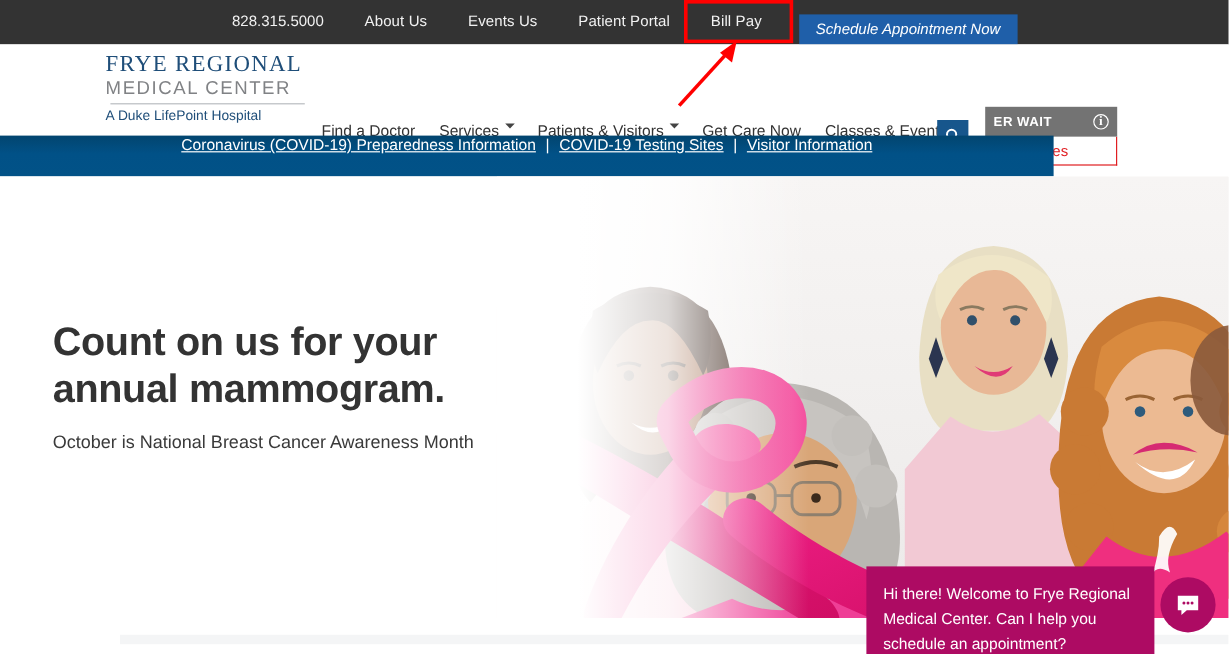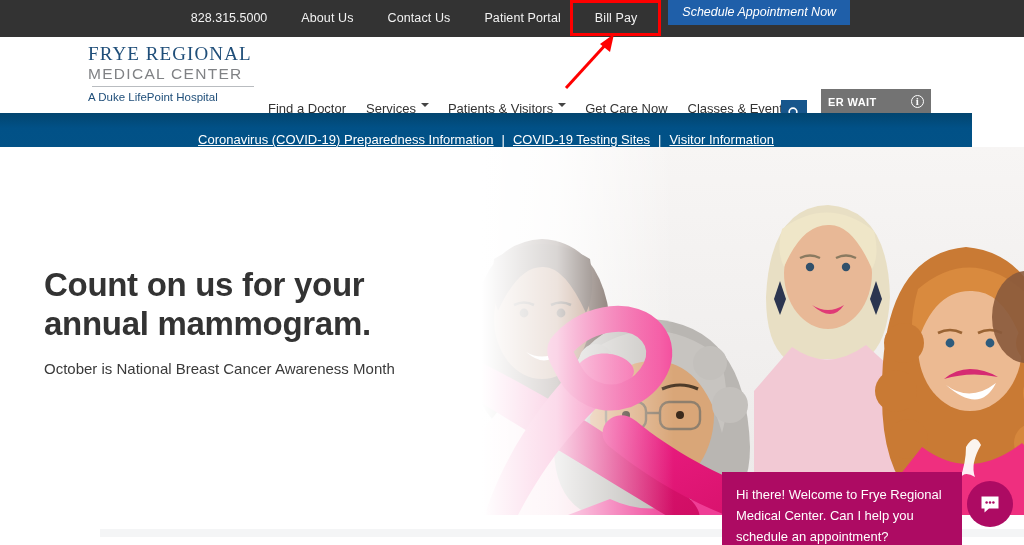--- a/index.html
+++ b/index.html
@@ -10,21 +10,21 @@
     overflow: hidden;
   }
   .page { position: relative; width: 1024px; height: 545px; overflow: hidden; background:#fff; }
 
   
   .topbar {
     position: absolute; top: 0; left: 0; width: 1024px; height: 37px;
     background: #333333;
     display: flex; align-items: center; justify-content: center;
   }
-  .topbar-inner { display: flex; align-items: flex-start; gap: 0px; height: 37px; }
+  .topbar-inner { display: flex; align-items: flex-end; gap: 0px; height: 37px; }
   .top-link {
     color: #f2f2f2; font-size: 12.5px; letter-spacing: .1px;
     padding: 0 17px; line-height: 37px; white-space: nowrap;
     text-decoration: none; cursor: pointer;
   }
   .top-phone { color:#f2f2f2; font-size:12.5px; padding:0 17px; line-height:37px; white-space:nowrap; }
   .top-cta {
     background: #1F5FA9; color: #ffffff; font-size: 12.5px;
     padding: 0 14px; height: 25px; line-height: 25px; margin-left: 14px;
     white-space: nowrap; cursor: pointer; border: none;
@@ -83,23 +83,23 @@
     font-family: "Liberation Serif", serif;
   }
   .erwait-body {
     background: #ffffff; border: 1.5px solid #E01E22; border-top: none;
     height: 24px; display: flex; align-items: center; padding-left: 7px;
   }
   .erwait-body span { color: #E01E22; font-size: 12.5px; }
 
   
   .alertbar {
-    position: absolute; top: 113px; left: 0; width: 972px; height: 34px;
+    position: absolute; top: 113px; left: 0; width: 878px; height: 34px;
     background: linear-gradient(180deg, #02456F 0%, #015187 45%, #025287 100%);
-    display: flex; align-items: flex-end; justify-content: center;
+    display: flex; align-items: flex-start; justify-content: center;
   }
   .alert-link {
     color: #ffffff; font-size: 13px; text-decoration: underline;
     cursor: pointer; white-space: nowrap;
   }
   .alert-sep { color: #ffffff; font-size: 13px; padding: 0 8px; }
 
   
   .hero {
     position: absolute; top: 147px; left: 0; width: 1024px; height: 390px;
@@ -151,21 +151,21 @@
 </style>
 </head>
 <body>
 
 <div class="page">
 
   <div class="topbar">
     <div class="topbar-inner">
       <div class="top-phone">828.315.5000</div>
       <a class="top-link">About Us</a>
-      <a class="top-link">Contact Us</a>
+      <a class="top-link">Events Us</a>
       <a class="top-link">Patient Portal</a>
       <a class="top-link">Bill Pay</a>
       <button class="top-cta">Schedule Appointment Now</button>
     </div>
   </div>
 
   <div class="header">
 
     <div class="logo">
       <div class="logo-l1">FRYE REGIONAL</div>

